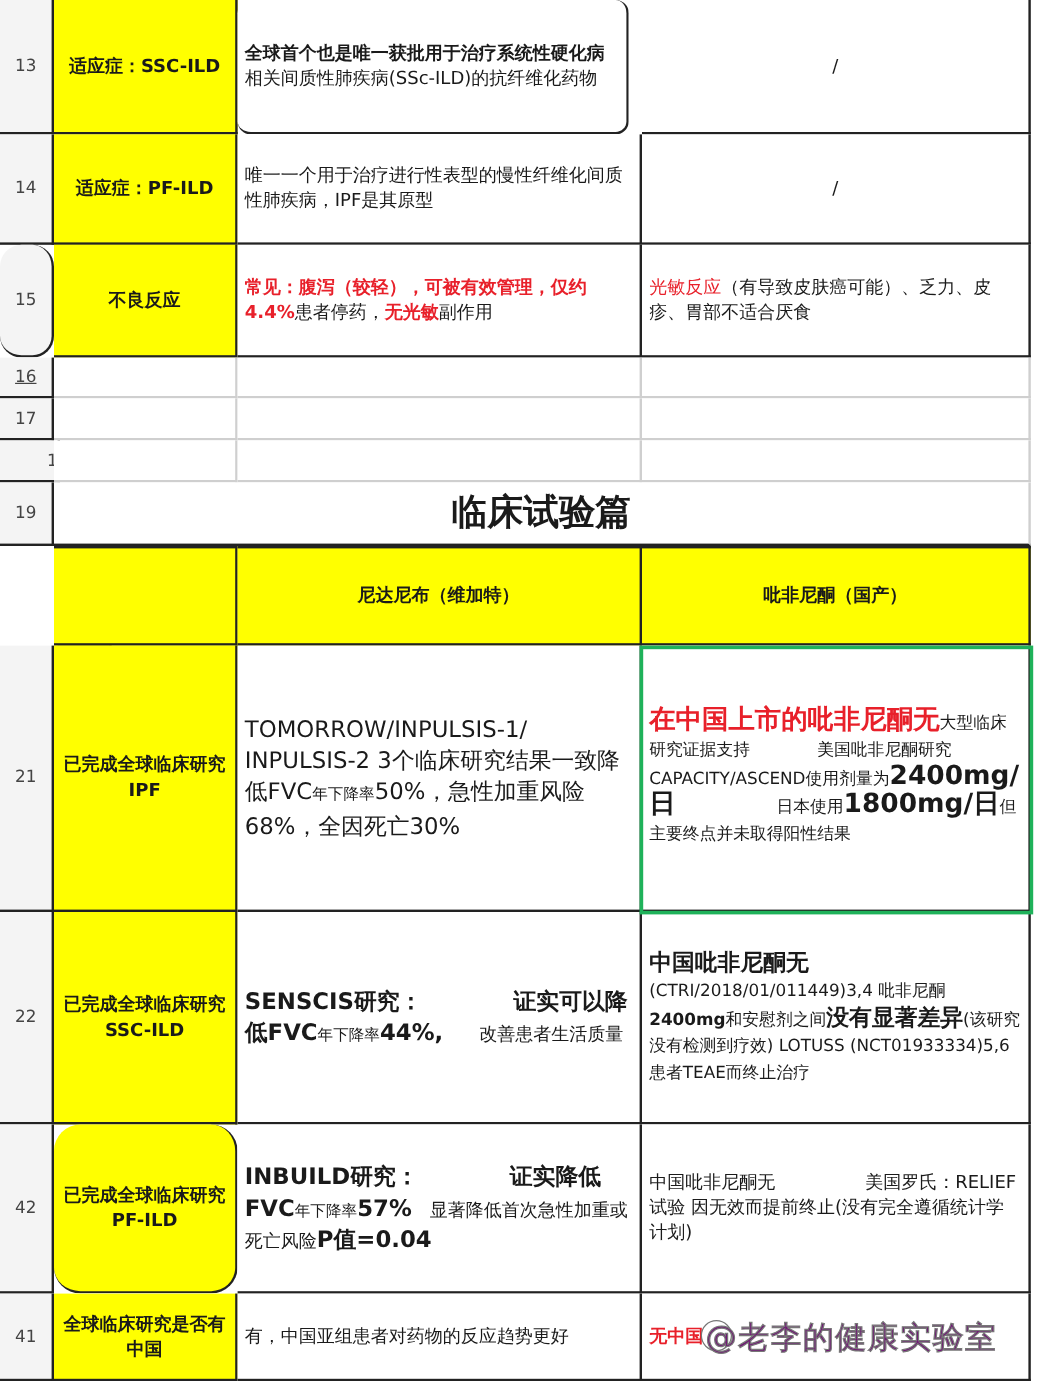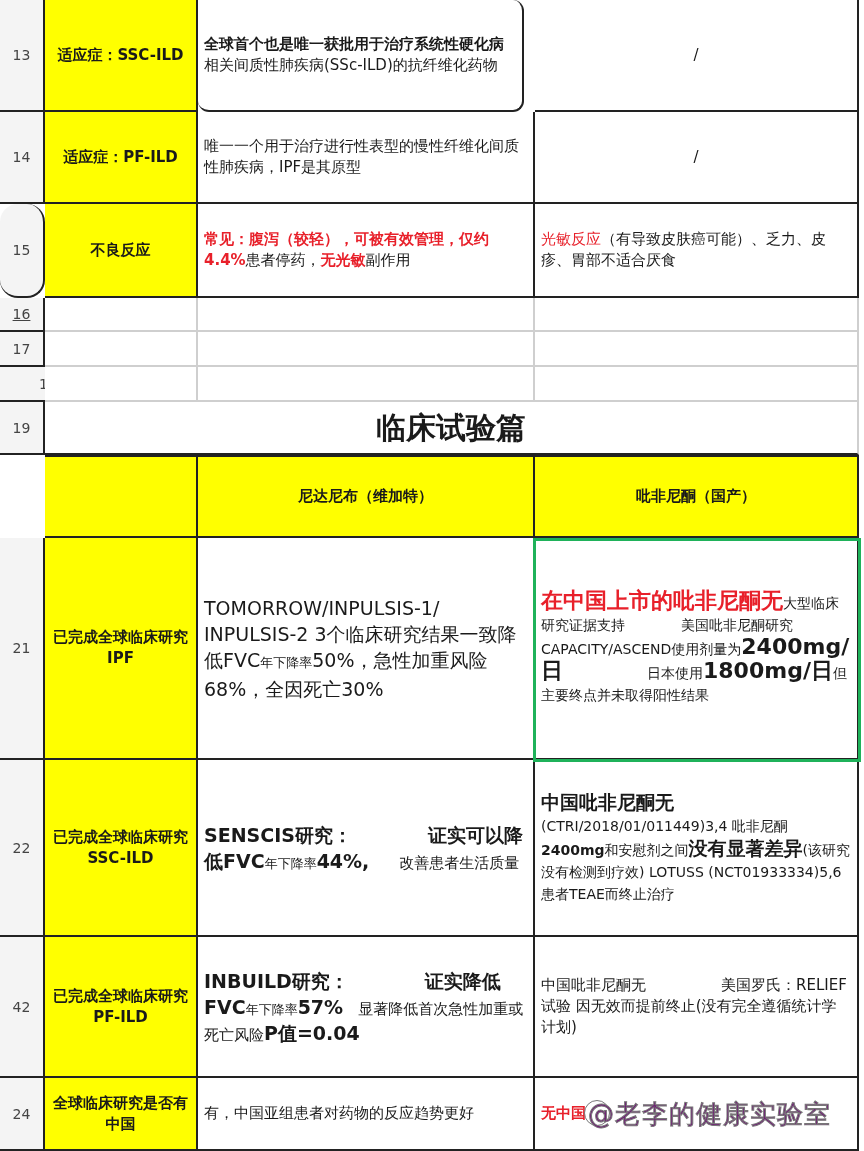--- a/index.html
+++ b/index.html
@@ -88,27 +88,27 @@
   <div class="cell w" style="left:198px;top:760px;width:337px;height:177px;">
     <div><span class="big b">SENSCIS研究：　　　　证实可以降低FVC</span><span class="sm">年下降率</span><span class="big b">44%,</span><span>　　改善患者生活质量</span></div>
   </div>
   <div class="cell w" style="left:535px;top:760px;width:324px;height:177px;">
     <div style="font-size:14px;line-height:22px;">
       <span class="b" style="font-size:19px;">中国吡非尼酮无</span><span>(CTRI/2018/01/011449)3,4 吡非尼酮</span><span class="b">2400mg</span><span>和安慰剂之间</span><span class="b" style="font-size:19px;">没有显著差异</span><span>(该研究没有检测到疗效) LOTUSS (NCT01933334)5,6患者TEAE而终止治疗</span>
     </div>
   </div>
 
   <div class="rn" style="top:937px;height:141px;">42</div>
-  <div class="cell y" style="left:45px;top:937px;width:153px;height:141px;">已完成全球临床研究PF-ILD</div>
+  <div class="cell y" style="left:45px;top:937px;width:153px;height:141px;border-radius:22px;">已完成全球临床研究PF-ILD</div>
   <div class="cell w" style="left:198px;top:937px;width:337px;height:141px;">
     <div><span class="big b">INBUILD研究：　　　　证实降低FVC</span><span class="sm">年下降率</span><span class="big b">57%</span><span>　显著降低首次急性加重或死亡风险</span><span class="big b">P值=0.04</span></div>
   </div>
   <div class="cell w" style="left:535px;top:937px;width:324px;height:141px;">中国吡非尼酮无　　　　　美国罗氏：RELIEF 试验 因无效而提前终止(没有完全遵循统计学计划)</div>
 
-  <div class="rn" style="top:1078px;height:73px;">24</div>
+  <div class="rn" style="top:1078px;height:73px;">41</div>
   <div class="cell y" style="left:45px;top:1078px;width:153px;height:73px;">全球临床研究是否有中国</div>
   <div class="cell w" style="left:198px;top:1078px;width:337px;height:73px;">有，中国亚组患者对药物的反应趋势更好</div>
   <div class="cell w" style="left:535px;top:1078px;width:324px;height:73px;">
     <span class="red">无中国</span>
   </div>
 
   <div class="green"></div>
 
   <div class="wmicon"></div>
   <div class="wm">@老李的健康实验室</div>

